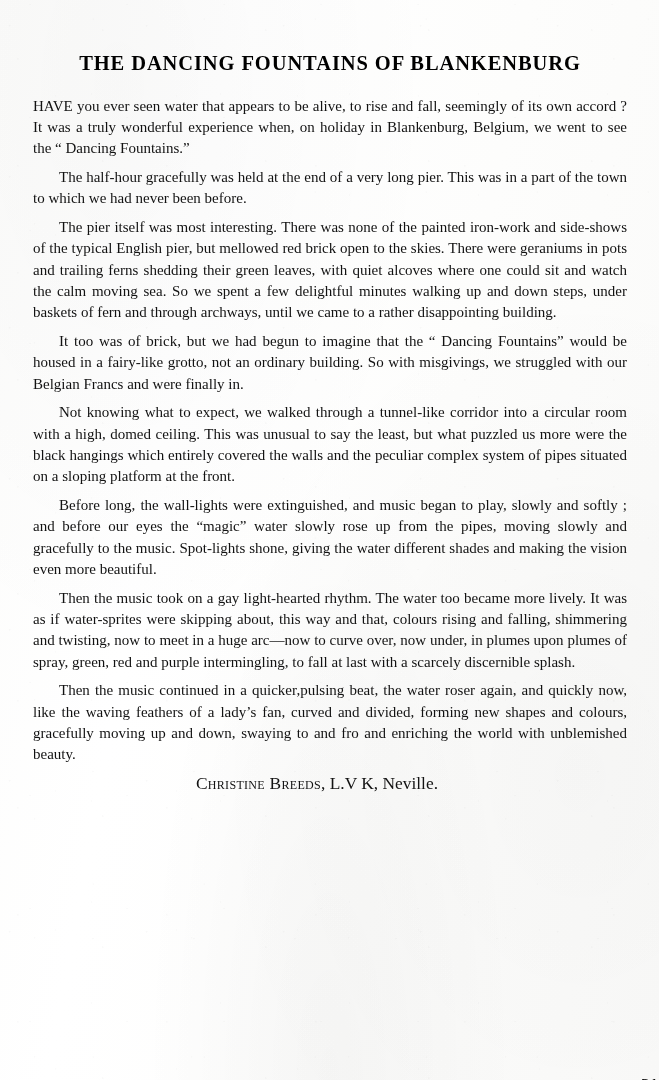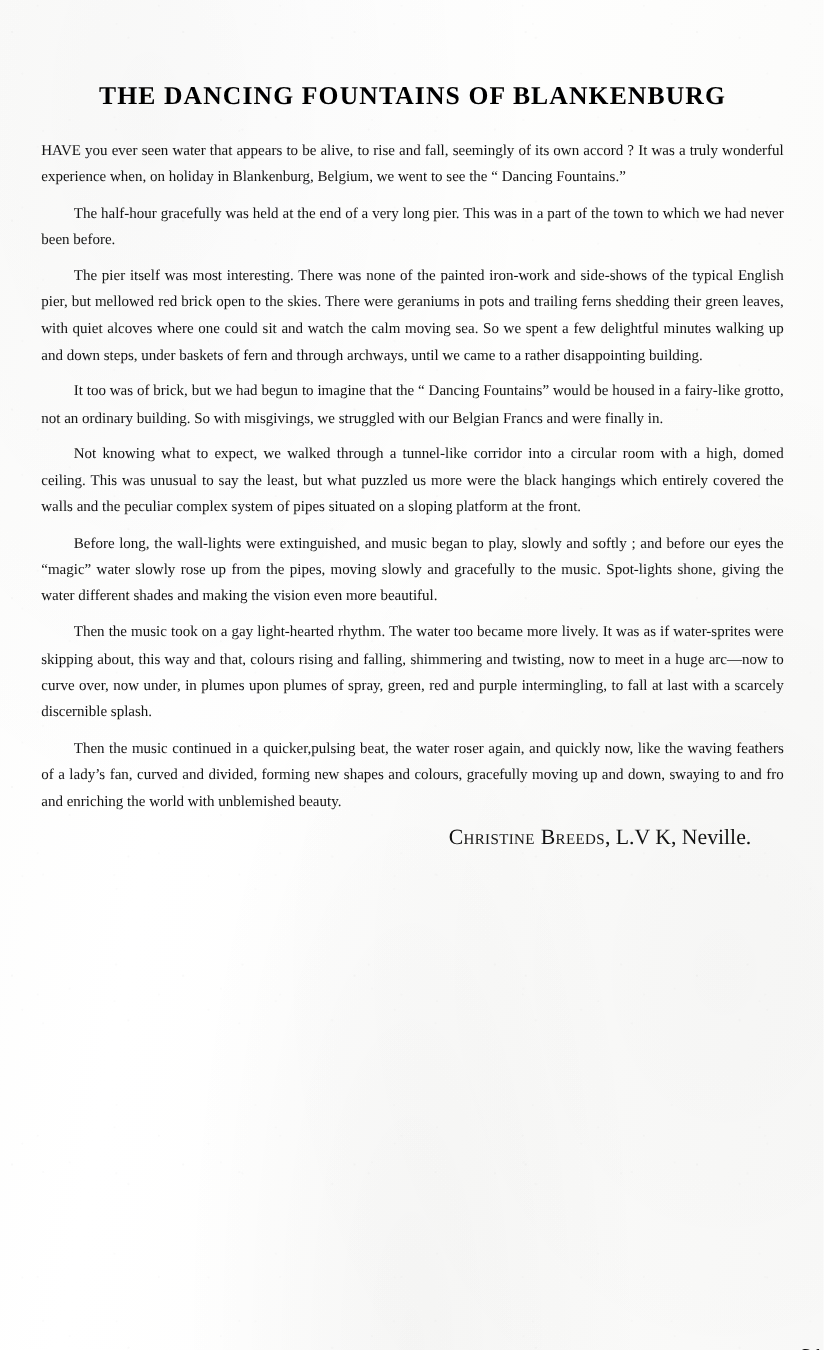--- a/index.html
+++ b/index.html
@@ -45,21 +45,21 @@
       radial-gradient(circle at 92% 62%, rgba(0,0,0,0.045) 0.6px, transparent 1.2px),
       radial-gradient(circle at 22% 88%, rgba(0,0,0,0.04) 0.55px, transparent 1.1px),
       radial-gradient(circle at 71% 93%, rgba(0,0,0,0.035) 0.5px, transparent 1px);
     background-size: 137px 151px, 97px 113px, 163px 131px, 111px 173px,
                      149px 107px, 121px 139px, 101px 167px, 157px 119px, 129px 101px;
   }
 
   .content {
     position: absolute;
     left: 33px;
-    top: 18px;
+    top: 4px;
     width: 594px;
     height: 948px;
   }
 
   
   .article-title {
     margin: 0;
     padding-top: 49px;
     text-align: center;
     font-family: "Liberation Serif", "DejaVu Serif", serif;
@@ -71,41 +71,41 @@
     white-space: nowrap;
   }
 
   
   .body-copy {
     margin-top: 21px;
   }
 
   .para {
     margin: 0 0 0 0;
-    font-size: 12px;
+    font-size: 15px;
     line-height: 21.3px;
     text-align: justify;
     text-justify: inter-word;
     color: #121212;
     hyphens: none;
     text-indent: 26px;
   }
 
   .para.first {
     text-indent: 0;
   }
 
   .para + .para {
     margin-top: 7.5px;
   }
 
   
   .byline {
     margin: 7px 0 0 0;
-    text-align: right;
+    text-align: center;
     padding-right: 26px;
     font-size: 17.4px;
     line-height: 21.3px;
     color: #121212;
   }
   .byline .smallcaps {
     font-variant: small-caps;
     letter-spacing: 0.3px;
   }
 

